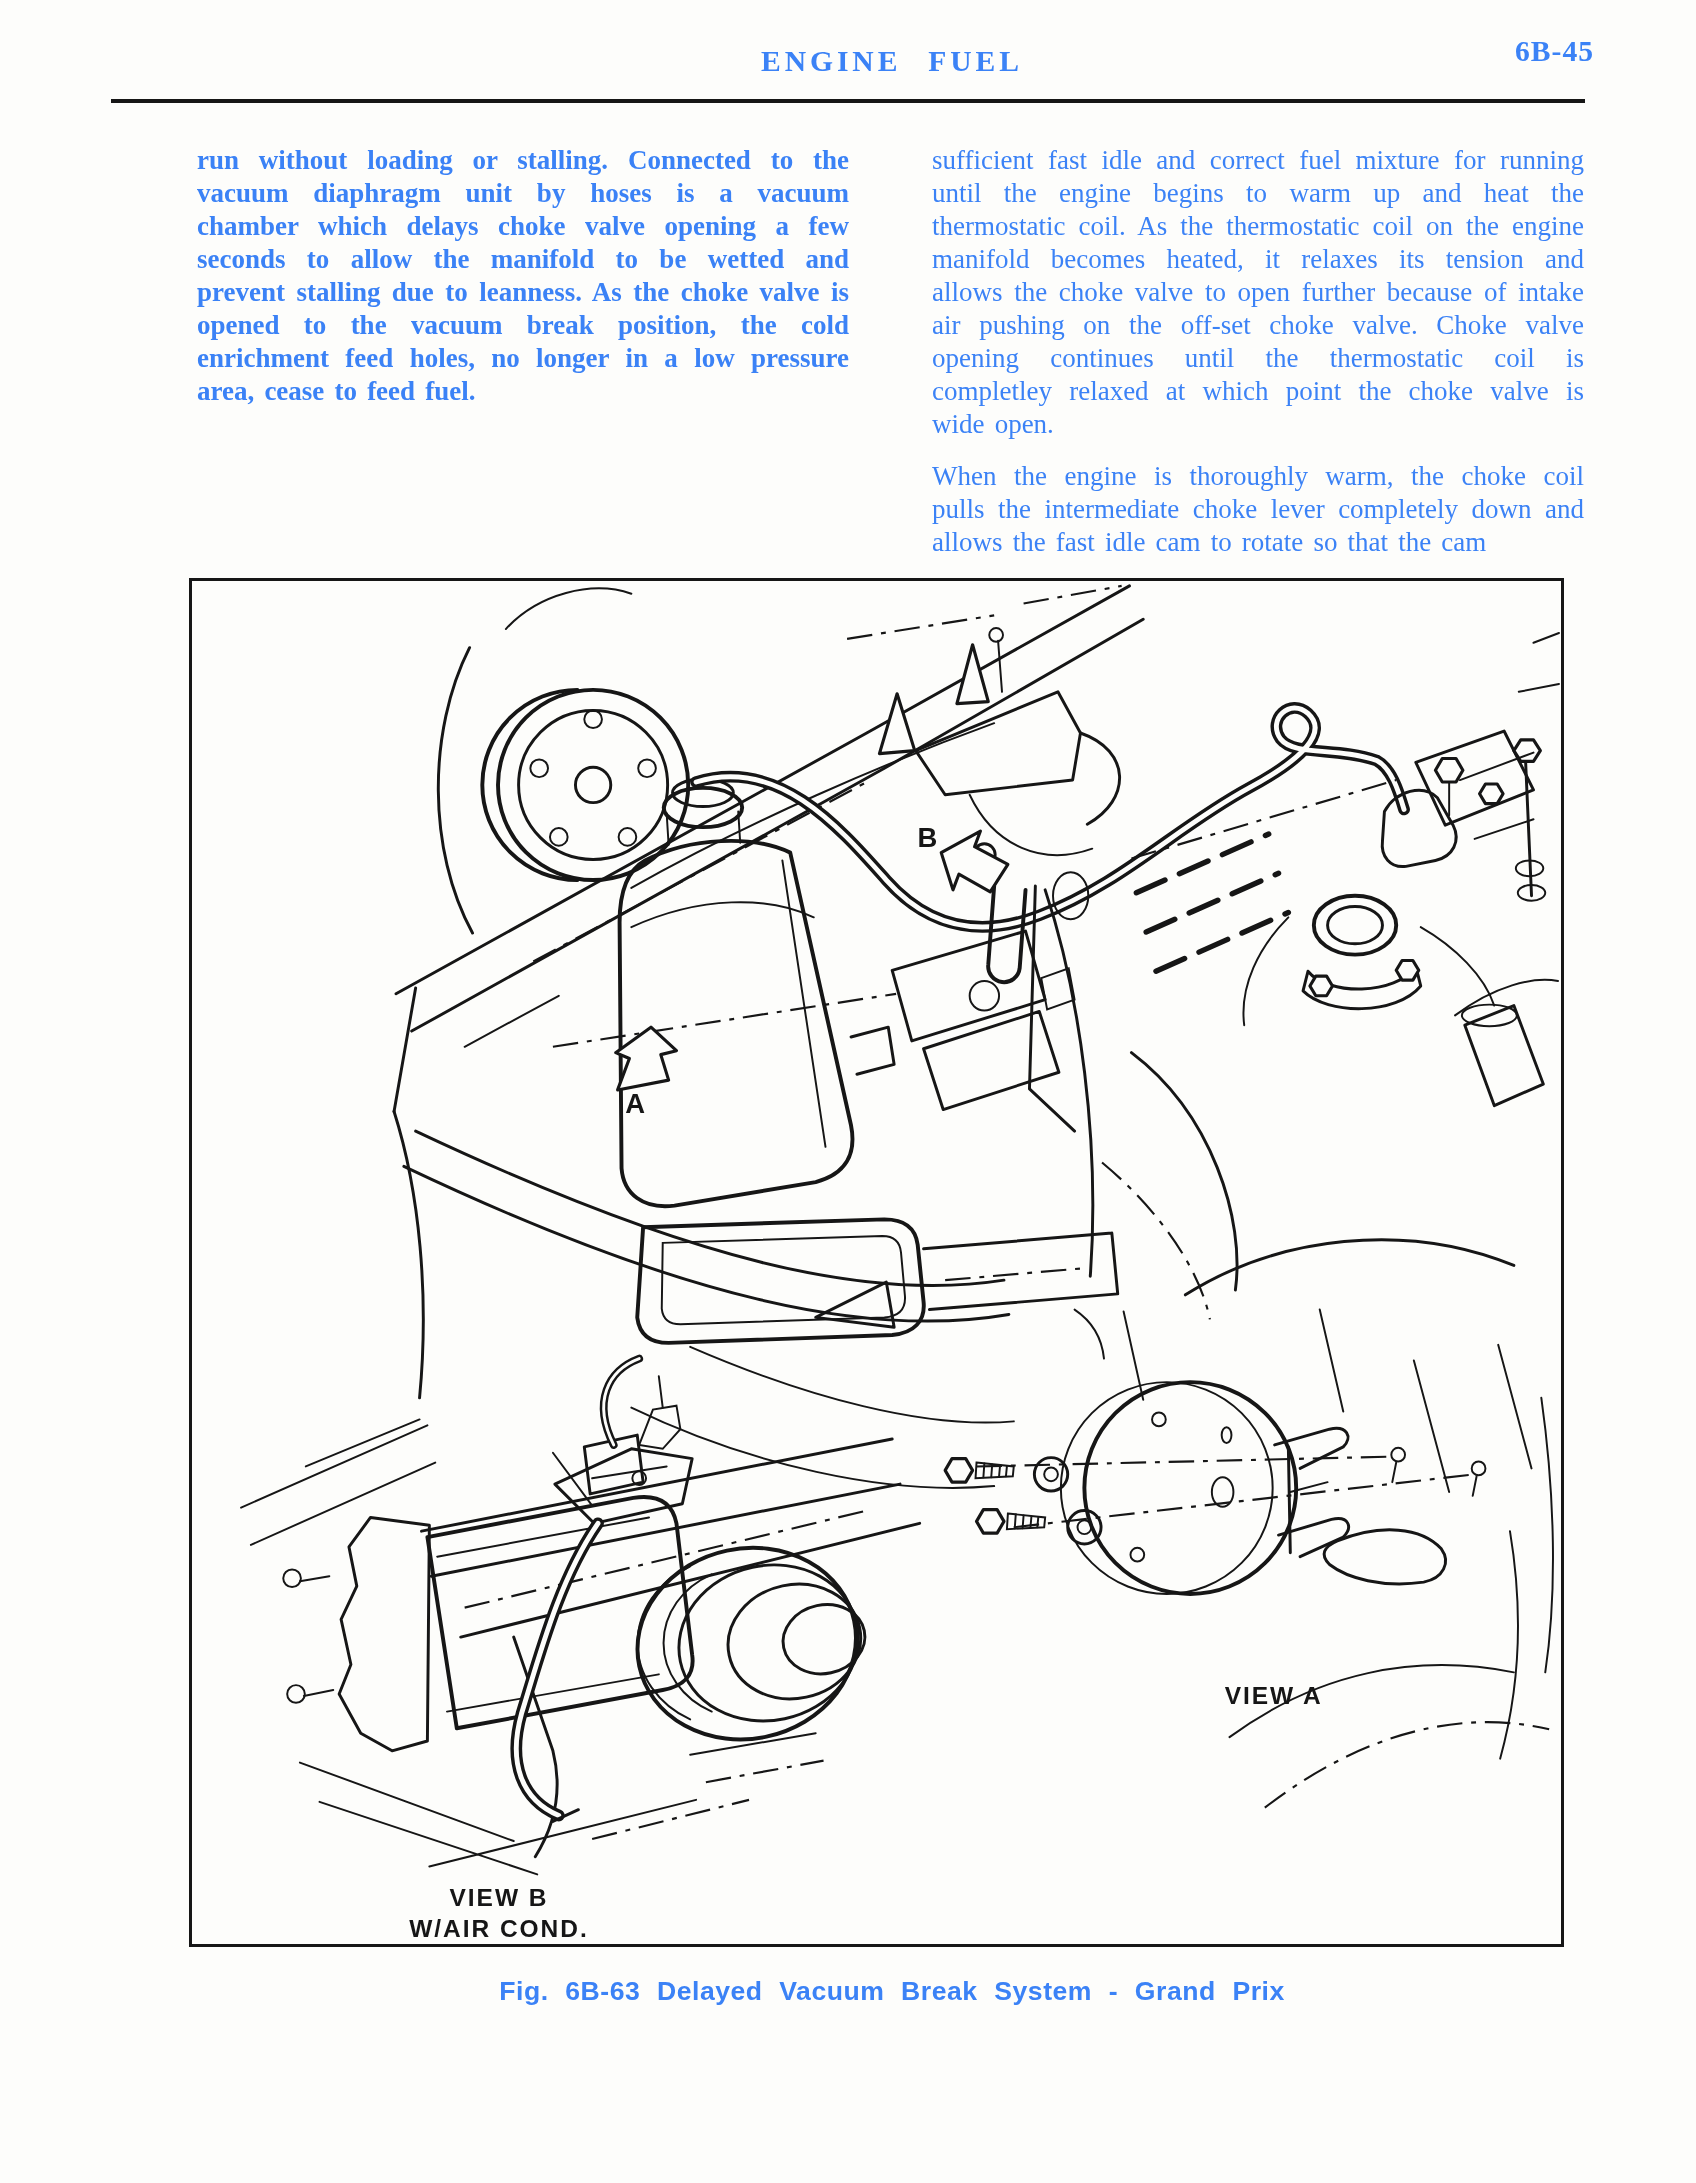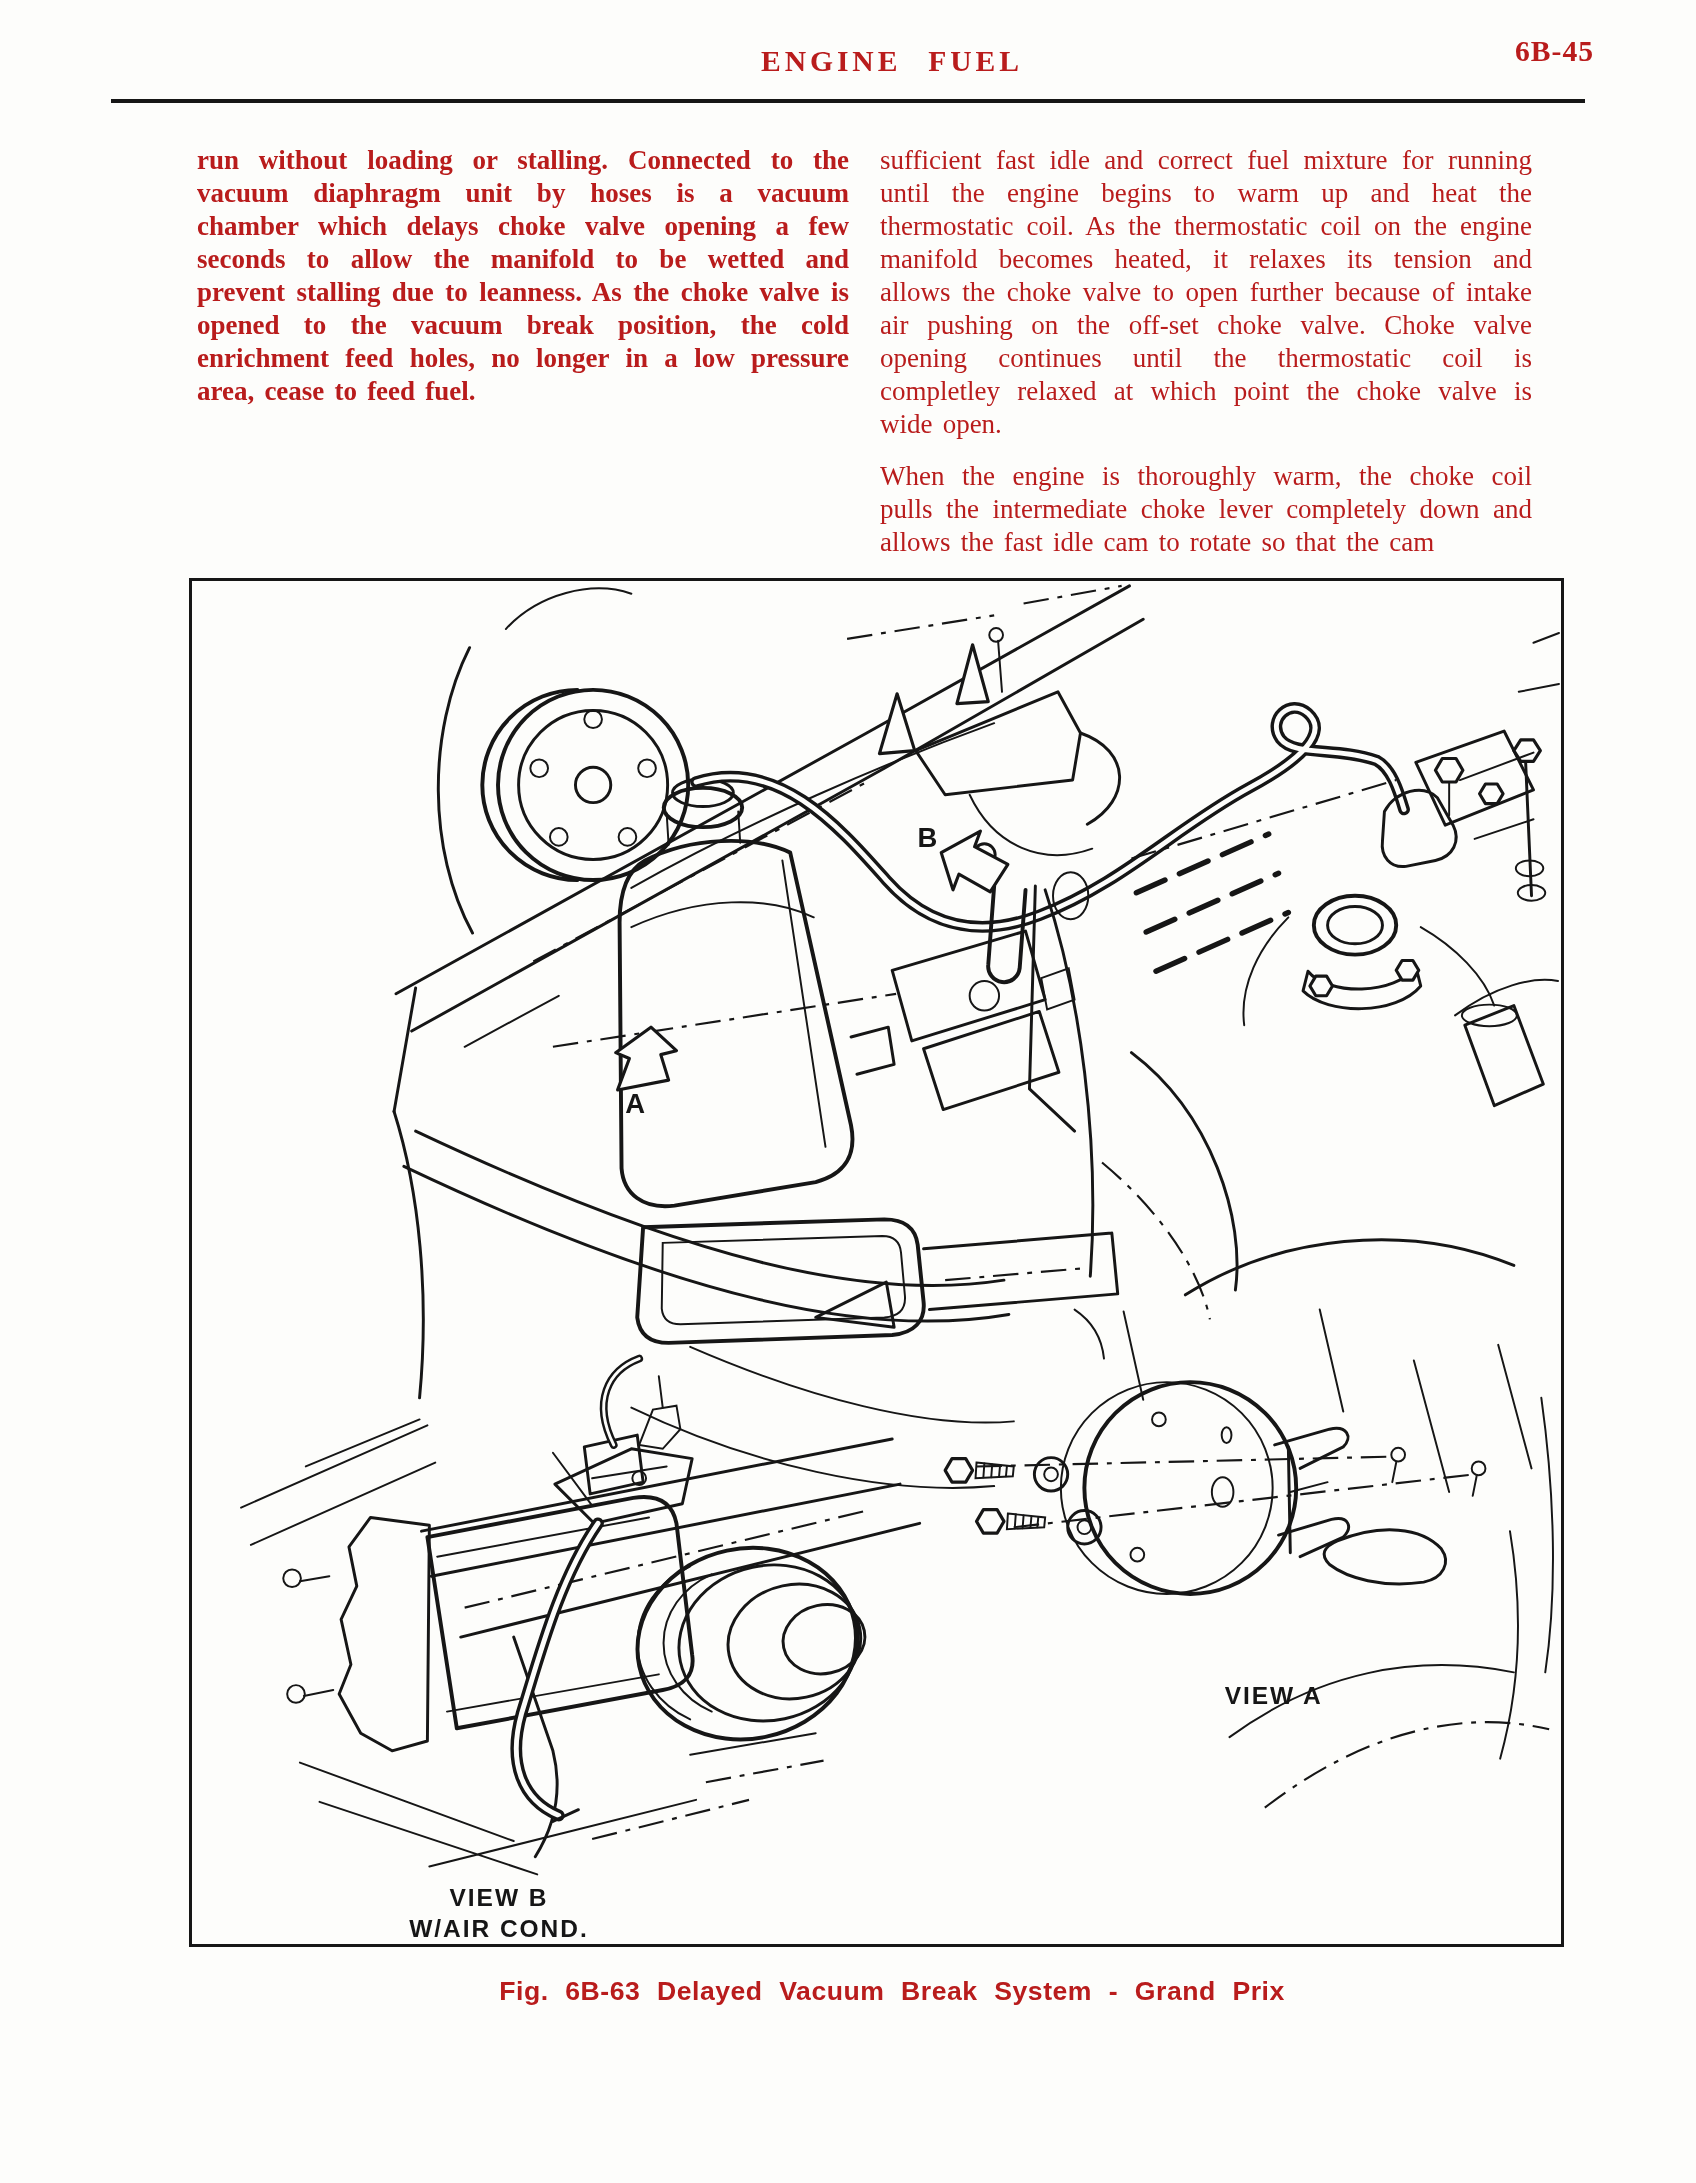--- a/index.html
+++ b/index.html
@@ -1,20 +1,20 @@
 <!DOCTYPE html>
 <html><head>
 <meta charset="utf-8">
 <style>
   html,body{margin:0;padding:0;background:#d9d9d9;}
   .page{
     position:relative;
     width:1696px;height:2184px;
     background:#fdfdfb;
-    color:#b91c1c;
+    color:#3b82f6;
     font-family:"Liberation Serif", serif;
     overflow:hidden;
   }
   .running-head{
     position:absolute;top:45px;left:0;right:0;
     text-align:center;
     font-size:29.6px;font-weight:bold;
     letter-spacing:3.9px;word-spacing:15.8px;
     transform:translateX(44px);
   }
@@ -26,21 +26,21 @@
     position:absolute;top:99px;left:111px;width:1474px;height:3.9px;
     background:#161616;
   }
   .column{
     position:absolute;top:144px;width:652px;
     font-size:27px;line-height:33px;
     text-align:justify;word-spacing:3.4px;
   }
   .column p{margin:0 0 18.7px 0;}
   .col-left{left:197px;font-weight:bold;}
-  .col-right{left:880px;}
+  .col-right{left:932px;}
   .figure-frame{
     position:absolute;left:189px;top:578px;
     width:1375px;height:1369px;
     border:3px solid #161616;
     background:#fdfdfb;
     box-sizing:border-box;
   }
   .figure-frame svg{display:block;width:100%;height:100%;}
   .fig-caption{
     position:absolute;top:1976px;left:0;right:0;

